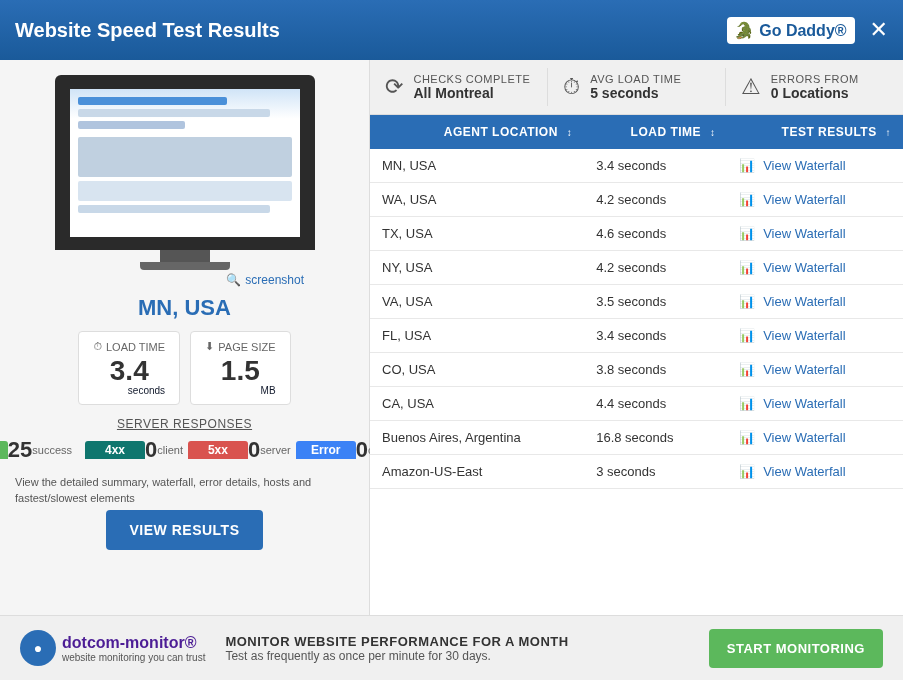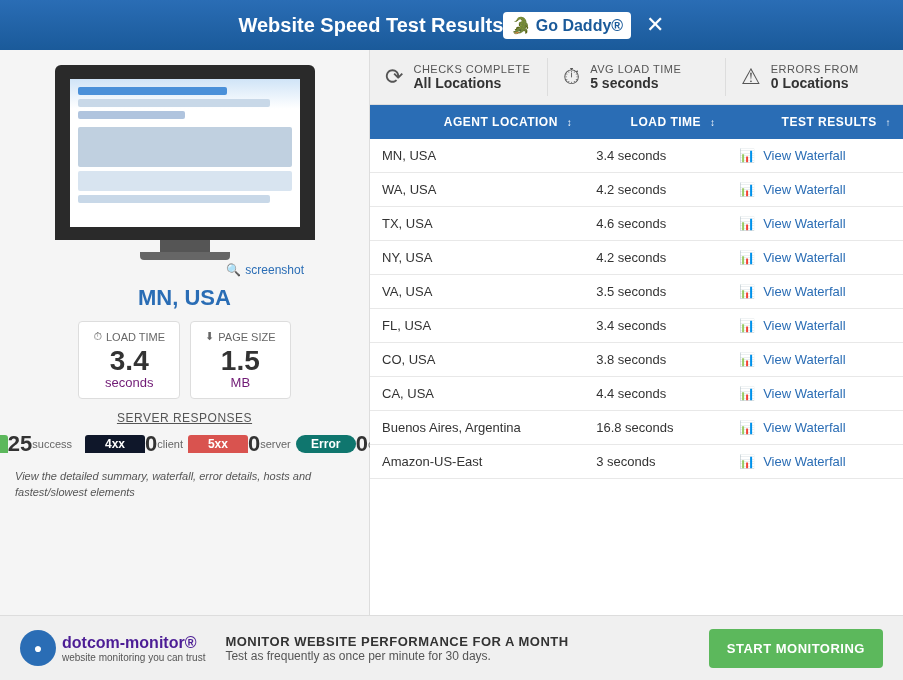--- a/index.html
+++ b/index.html
@@ -6,23 +6,23 @@
     body { font-family: Arial, sans-serif; font-size: 13px; background: #ccc; width: 903px; height: 680px; overflow: hidden; }
 
     .window { width: 903px; height: 680px; display: flex; flex-direction: column; background: #fff; }
 
     
     .title-bar {
       background: linear-gradient(to bottom, #2a6db5, #1a5a9a);
       color: #fff;
       display: flex;
       align-items: center;
-      justify-content: center;
+      justify-content: space-between;
       padding: 16px 15px;
-      height: 50px;
+      height: 60px;
       flex-shrink: 0;
     }
     .title-bar h1 { font-size: 20px; font-weight: bold; }
     .title-bar-right { display: flex; align-items: center; gap: 15px; }
     .godaddy-logo {
       background: #fff;
       border-radius: 4px;
       padding: 4px 8px;
       font-size: 16px;
       font-weight: bold;
@@ -148,22 +148,23 @@
       margin-bottom: 4px;
       text-transform: uppercase;
     }
     .metric-value {
       font-size: 28px;
       font-weight: bold;
       color: #333;
       line-height: 1;
     }
     .metric-unit {
-      font-size: 13px;
-      color: #701a75;
+      font-size: 10px;
+      color: #0f172a;
+      text-align: right;
     }
 
     .server-responses-title {
       font-size: 12px;
       color: #555;
       text-transform: uppercase;
       margin-bottom: 6px;
       letter-spacing: 0.5px;
       text-decoration: underline;
     }
@@ -181,42 +182,41 @@
     .response-badge {
       color: #fff;
       font-size: 12px;
       font-weight: bold;
       border-radius: 3px 3px 0 0;
       padding: 2px 8px;
       min-width: 60px;
       text-align: center;
     }
     .badge-green { background: #5cb85c; }
-    .badge-orange { background: #0f172a; margin-left: 8px; }
+    .badge-orange { background: #0f766e; margin-left: 8px; }
     .badge-red { background: #d9534f; }
-    .badge-gray { background: #0f766e; border-radius: 9px; }
+    .badge-gray { background: #3b82f6; }
     .response-count {
       font-size: 22px;
       font-weight: bold;
       color: #333;
       line-height: 1.2;
     }
     .response-type {
       font-size: 11px;
       color: #666;
     }
 
     .summary-text {
       font-size: 11px;
       color: #555;
       text-align: left;
       margin-bottom: 4px;
       line-height: 1.4;
       padding: 0 5px;
-      font-style: italic;
     }
 
     .view-results-btn {
       background: #2a6db5;
       color: #fff;
       border: none;
       border-radius: 4px;
       padding: 12px 24px;
       font-size: 14px;
       font-weight: bold;
@@ -451,30 +451,31 @@
         </div>
         <div class="response-col">
           <div class="response-badge badge-gray">Error</div>
           <div class="response-count">0</div>
           <div class="response-type">connection</div>
         </div>
       </div>
 
       <p class="summary-text">View the detailed summary, waterfall, error details, hosts and fastest/slowest elements</p>
 
+      <button class="view-results-btn">VIEW RESULTS</button>
     </div>
 
     <div class="right-panel">
 
       <div class="summary-bar">
         <div class="summary-item">
           <div class="summary-icon">⟳</div>
           <div class="summary-text-block">
             <span class="summary-label">CHECKS COMPLETE</span>
-            <span class="summary-value">All Locations</span>
+            <span class="summary-value">All Montreal</span>
           </div>
         </div>
         <div class="summary-item">
           <div class="summary-icon">⏱</div>
           <div class="summary-text-block">
             <span class="summary-label">AVG LOAD TIME</span>
             <span class="summary-value">5 seconds</span>
           </div>
         </div>
         <div class="summary-item">

